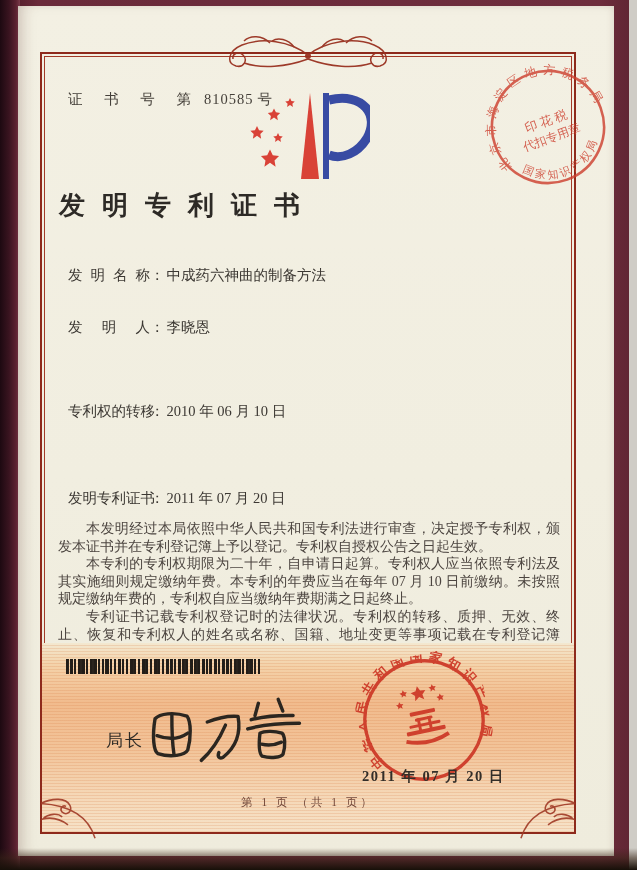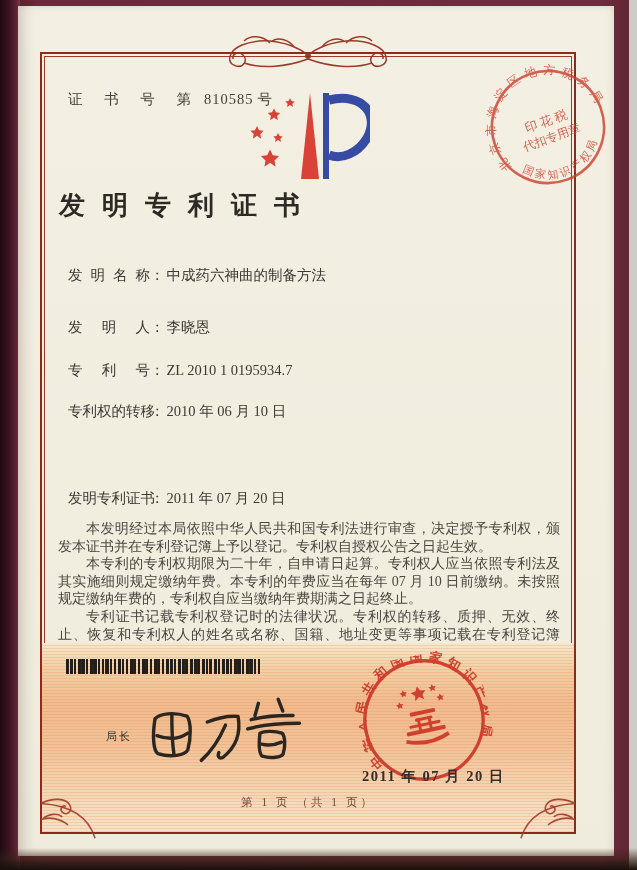--- a/index.html
+++ b/index.html
@@ -48,21 +48,21 @@
   
   .band{position:absolute;left:0;right:0;bottom:0;top:589px;
     background:
       repeating-linear-gradient(0deg,rgba(214,122,66,.20) 0 1px,rgba(255,255,255,0) 1px 3px),
       linear-gradient(180deg,#f3e8d0 0%,#f4d2a9 12%,#f1bb8d 32%,#f2c398 55%,#f5d7b6 80%,#f6e2c8 100%);}
   .barcode{position:absolute;left:24px;top:16px;width:194px;height:15px;
     background:
       repeating-linear-gradient(90deg,#221d18 0 2px,rgba(0,0,0,0) 2px 4px),
       repeating-linear-gradient(90deg,#221d18 0 1px,rgba(0,0,0,0) 1px 6px),
       repeating-linear-gradient(90deg,#2a241e 0 3px,rgba(0,0,0,0) 3px 13px);}
-  .director-label{position:absolute;left:64px;top:86px;font-size:11px;color:#2f2b26;letter-spacing:2px;}
+  .director-label{position:absolute;left:64px;top:86px;font-size:17px;color:#2f2b26;letter-spacing:2px;}
   .signature{position:absolute;left:100px;top:44px;width:170px;height:96px;}
   .office-seal{position:absolute;left:317px;top:12px;width:130px;height:130px;transform:rotate(-12deg);opacity:.95;}
   .issue-date{position:absolute;left:320px;top:124px;font-size:14.5px;color:#332e29;letter-spacing:1.5px;font-weight:600;}
   .page-footer{position:absolute;left:0;right:0;bottom:22px;text-align:center;
     font-size:11.5px;color:#73483a;letter-spacing:3px;}
   .fl{position:absolute;width:58px;height:46px;}
   .fl-br{right:-3px;bottom:-9px;}
   .fl-bl{left:-3px;bottom:-9px;transform:scaleX(-1);}
   .visually-hidden{position:absolute;width:1px;height:1px;overflow:hidden;clip-path:inset(50%);opacity:0;}
 </style>
@@ -127,23 +127,20 @@
       </g>
     </svg>
 
     <div class="title">发明专利证书</div>
 
     <div class="field-row f1">
       <span class="flabel">发 明 人</span><span class="fcolon">：</span><span class="fvalue">李晓恩</span>
     </div>
     <div class="field-row f0">
       <span class="flabel">发 明 名 称</span><span class="fcolon">：</span><span class="fvalue">中成药六神曲的制备方法</span>
-    </div>
-    <div class="field-row f2">
-      <span class="flabel">专 利 号</span><span class="fcolon">：</span><span class="fvalue">ZL 2010 1 0195934.7</span>
     </div>
     <div class="field-row f3">
       <span class="flabel">专利权的转移</span><span class="fcolon">：</span><span class="fvalue">2010 年 06 月 10 日</span>
     </div>
     <div class="field-row f5">
       <span class="flabel">发明专利证书</span><span class="fcolon">：</span><span class="fvalue">2011 年 07 月 20 日</span>
     </div>
 
     <div class="body-text">
       <p>本发明经过本局依照中华人民共和国专利法进行审查，决定授予专利权，颁发本证书并在专利登记簿上予以登记。专利权自授权公告之日起生效。</p>

